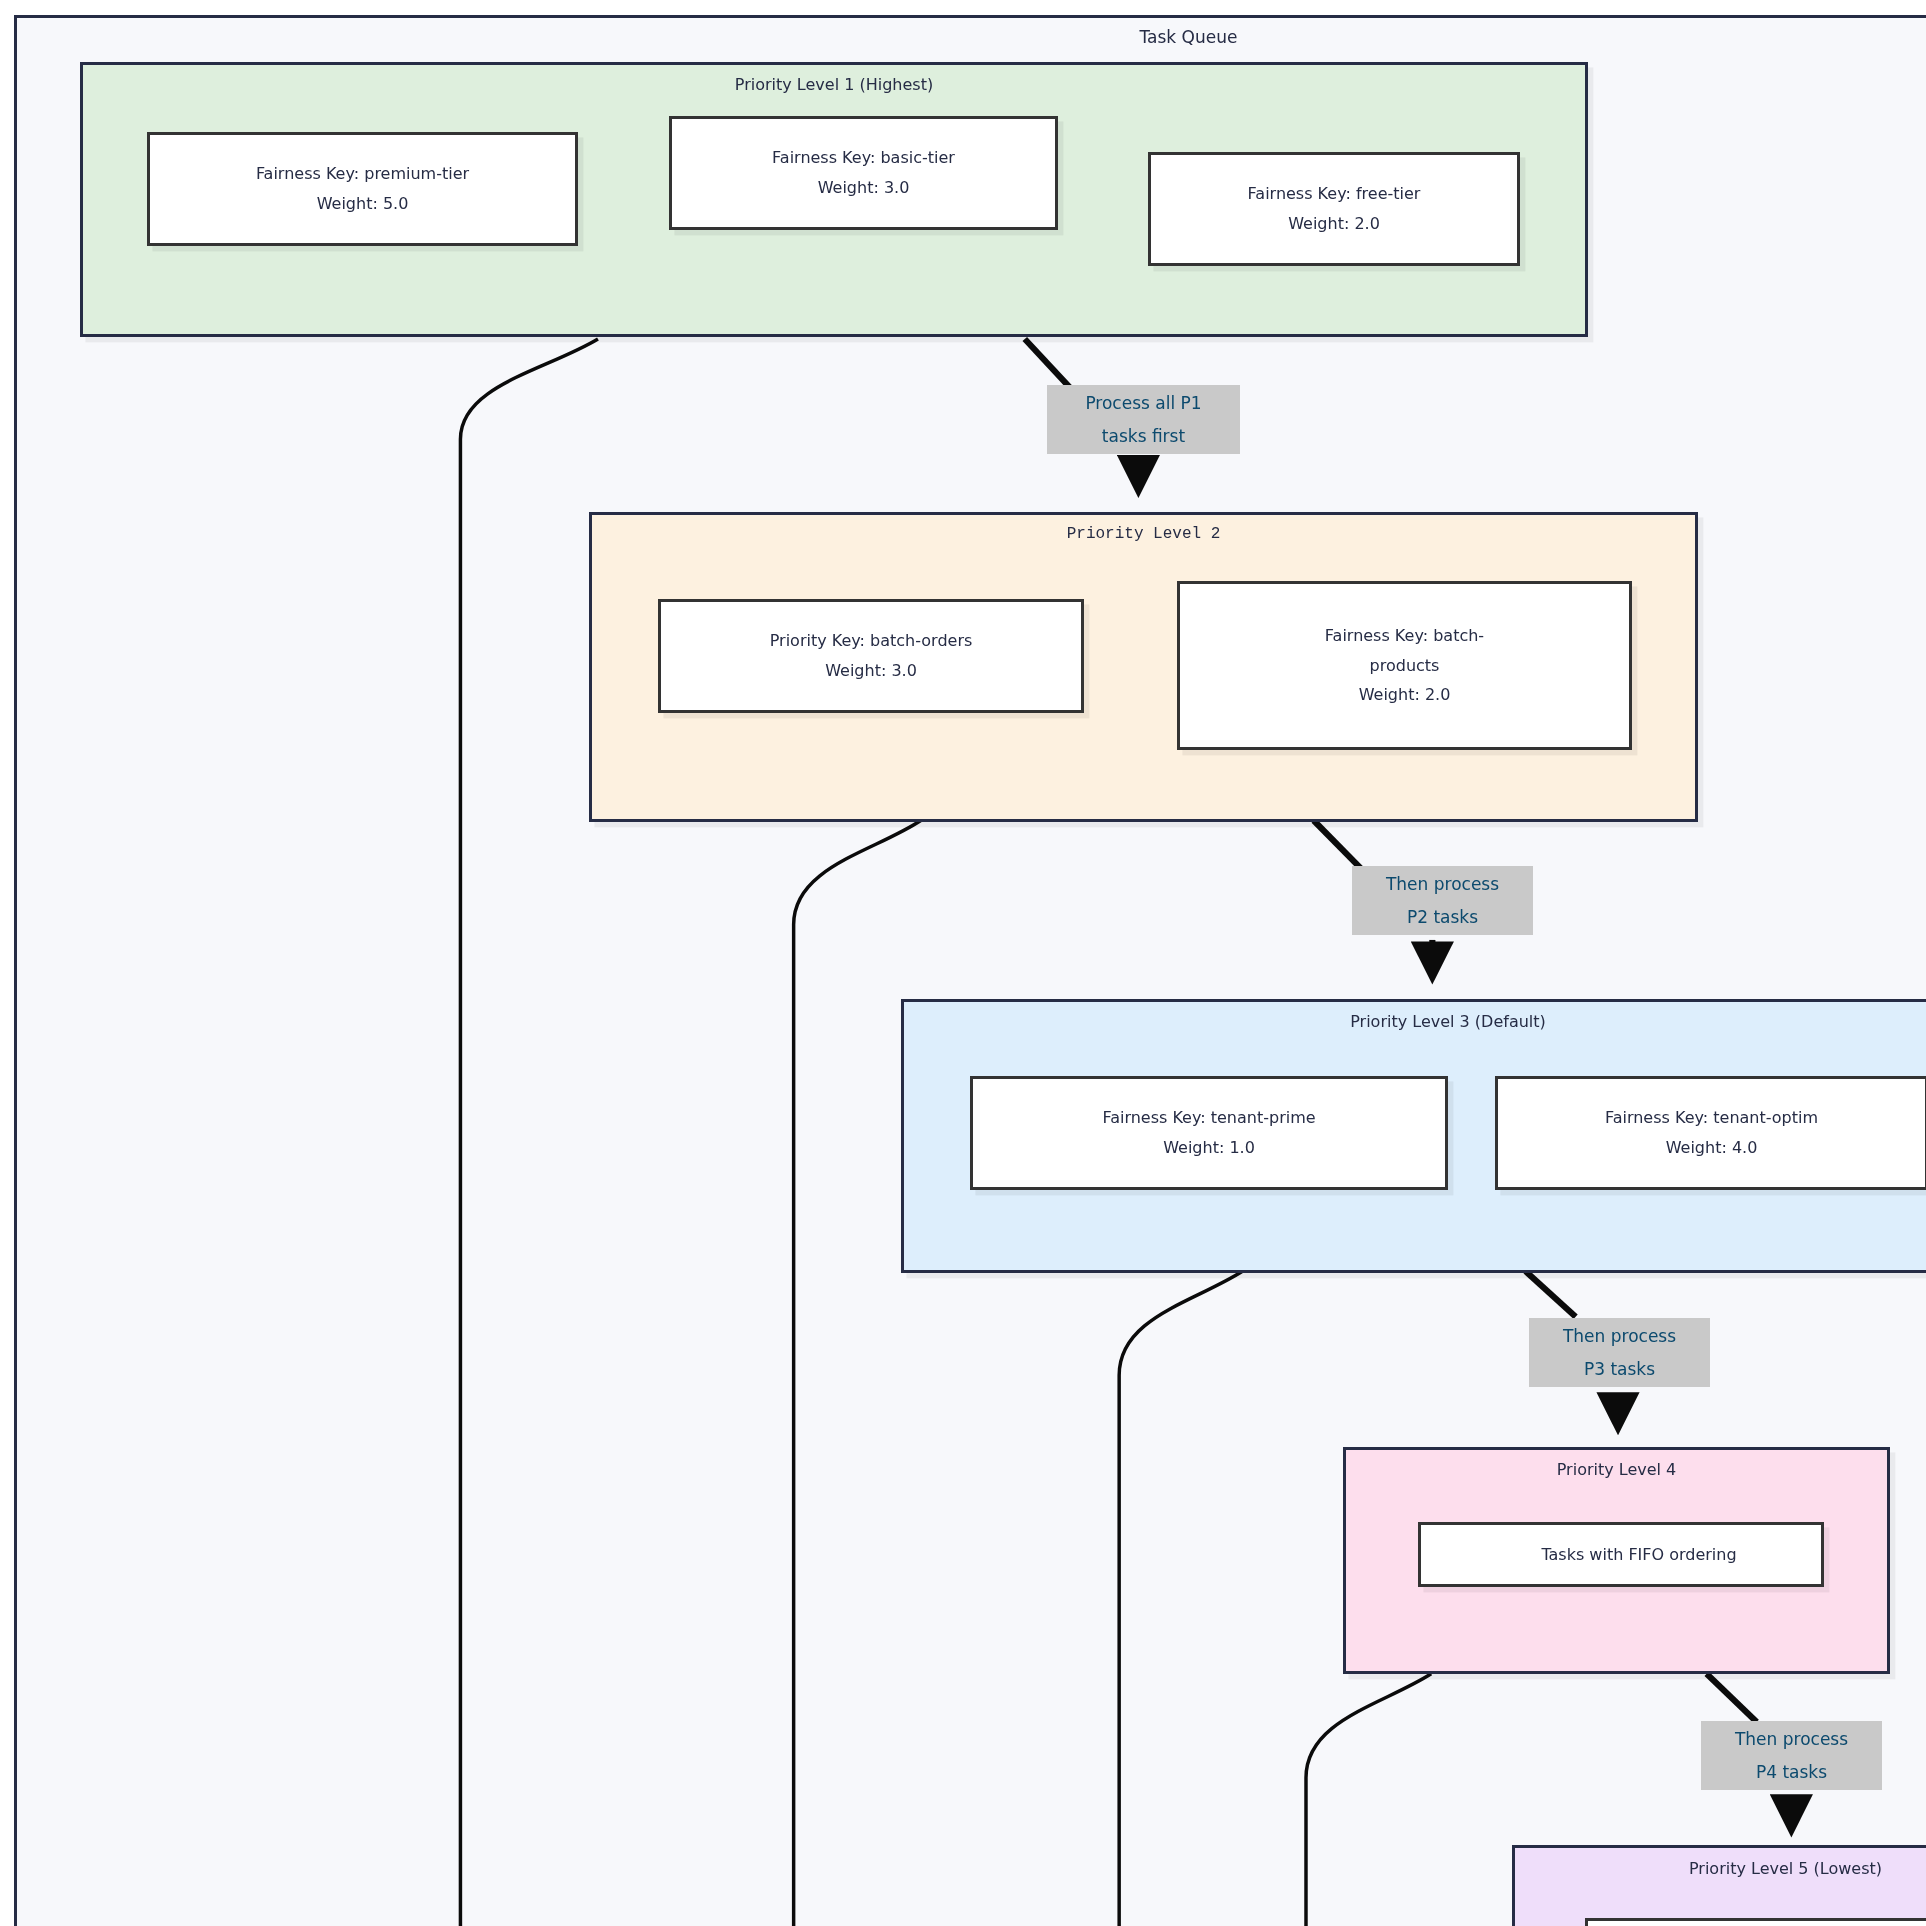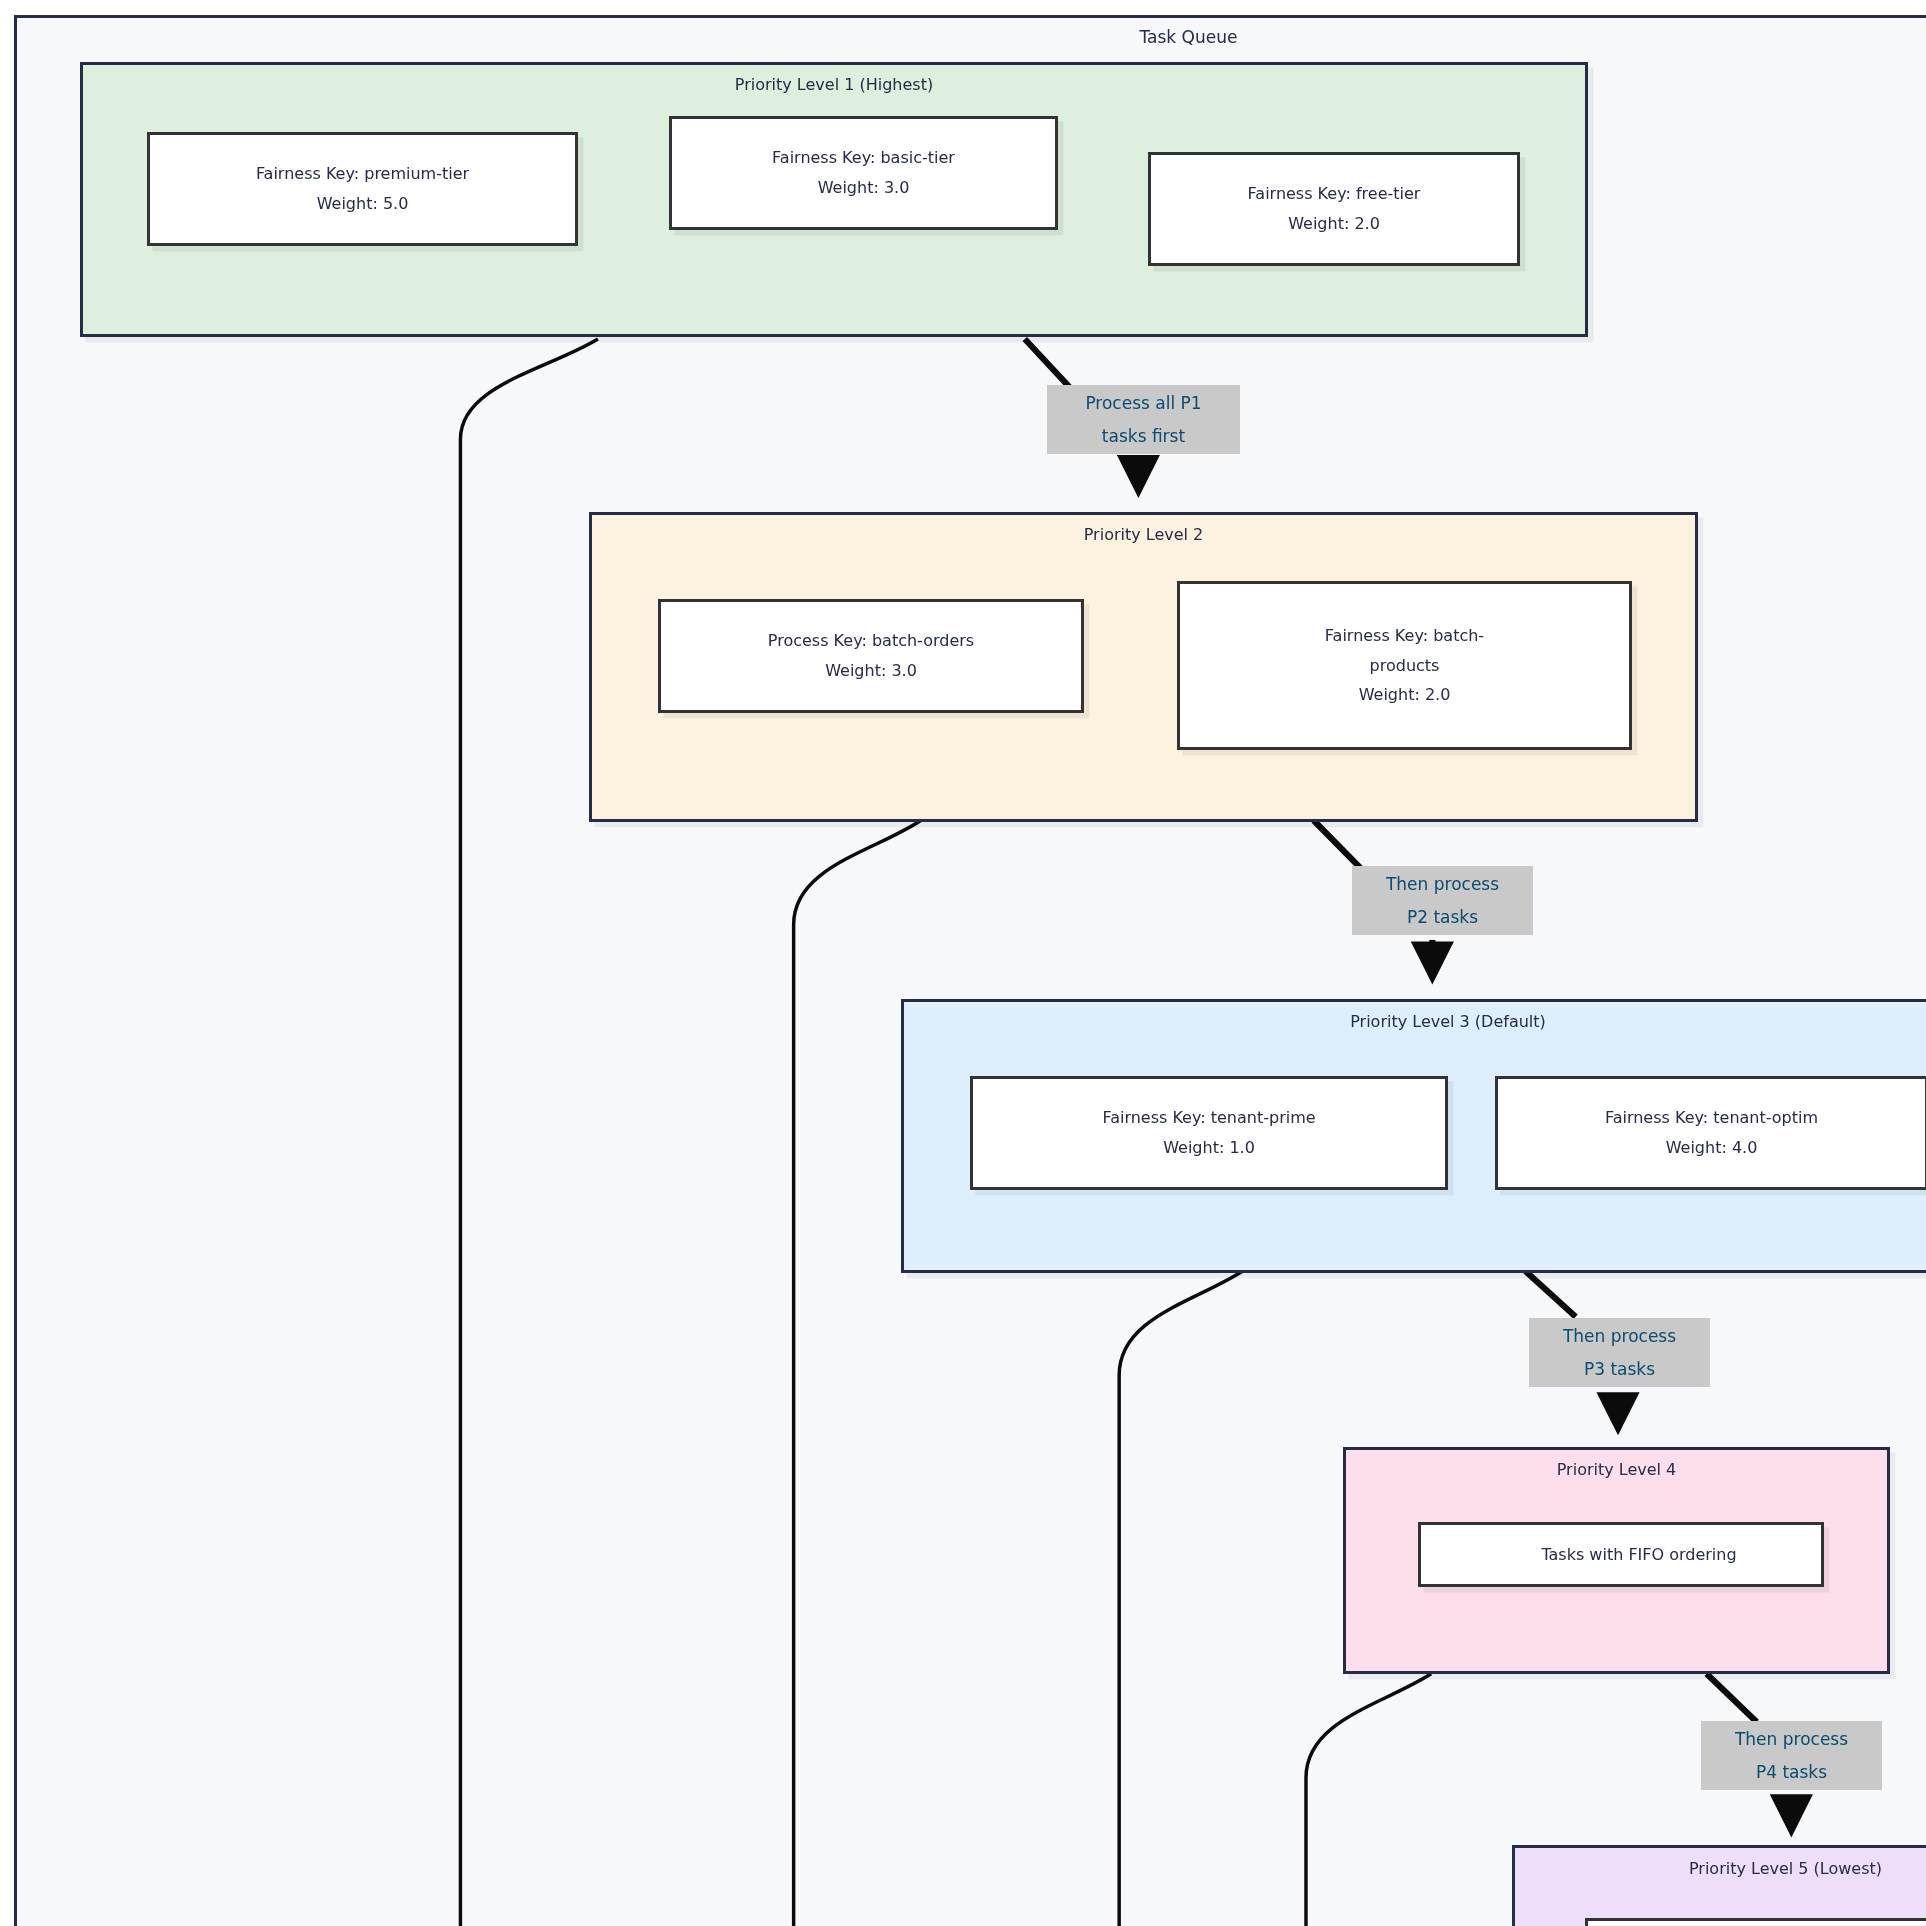--- a/index.html
+++ b/index.html
@@ -139,24 +139,24 @@
     <span class="ln">Weight: 2.0</span>
   </div>
 
   <div class="edge-label" style="left:1047px; top:385px; width:193px; height:69px;">
     <span>Process all P1</span>
     <span>tasks first</span>
   </div>
 
   <div class="cluster" style="left:589px; top:512px; width:1109px; height:310px; background:#fdf1e0;">
   </div>
-  <div class="cluster-title" style="left:589px; top:525px; width:1109px;">Priority Level 2</div>
+  <div class="cluster-title" style="left:589px; top:525px; width:1109px;font-family:Liberation Mono, monospace;">Priority Level 2</div>
 
   <div class="leaf" style="left:658px; top:599px; width:426px; height:114px;">
-    <span class="ln">Process Key: batch-orders</span>
+    <span class="ln">Priority Key: batch-orders</span>
     <span class="ln">Weight: 3.0</span>
   </div>
 
   <div class="leaf" style="left:1177px; top:581px; width:455px; height:169px;">
     <span class="ln">Fairness Key: batch-</span>
     <span class="ln">products</span>
     <span class="ln">Weight: 2.0</span>
   </div>
 
   <div class="edge-label" style="left:1352px; top:866px; width:181px; height:69px;">

